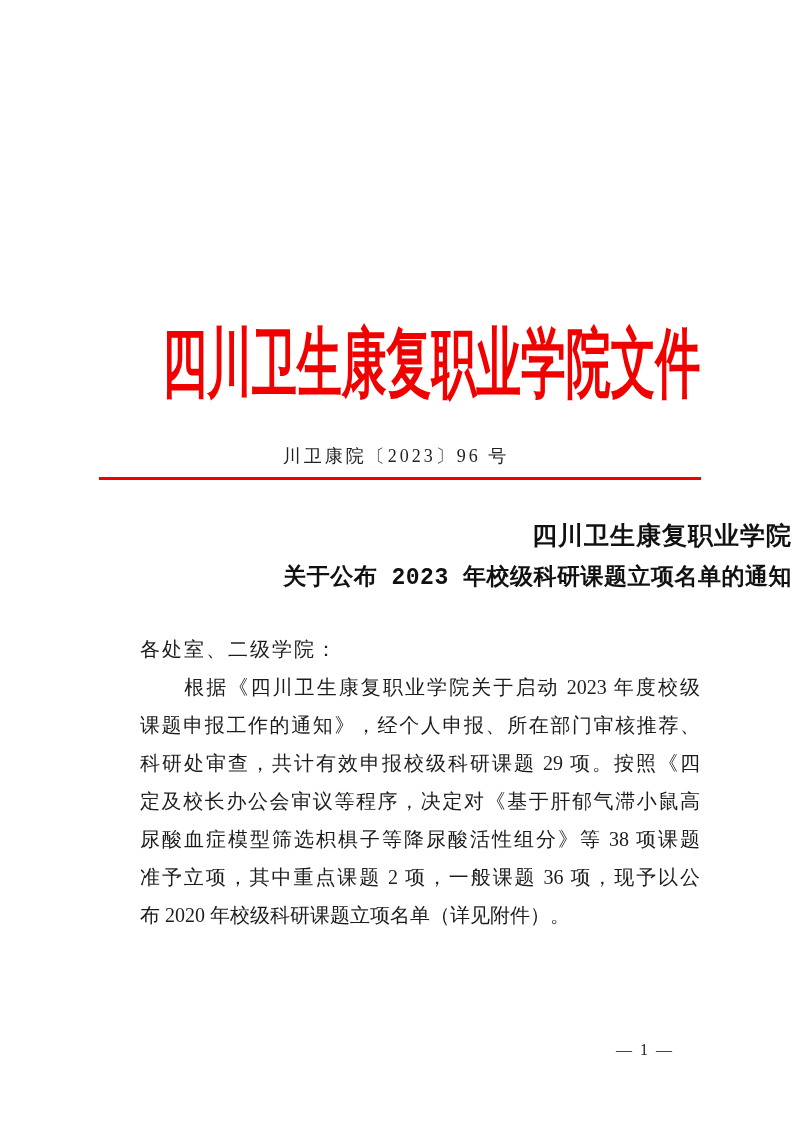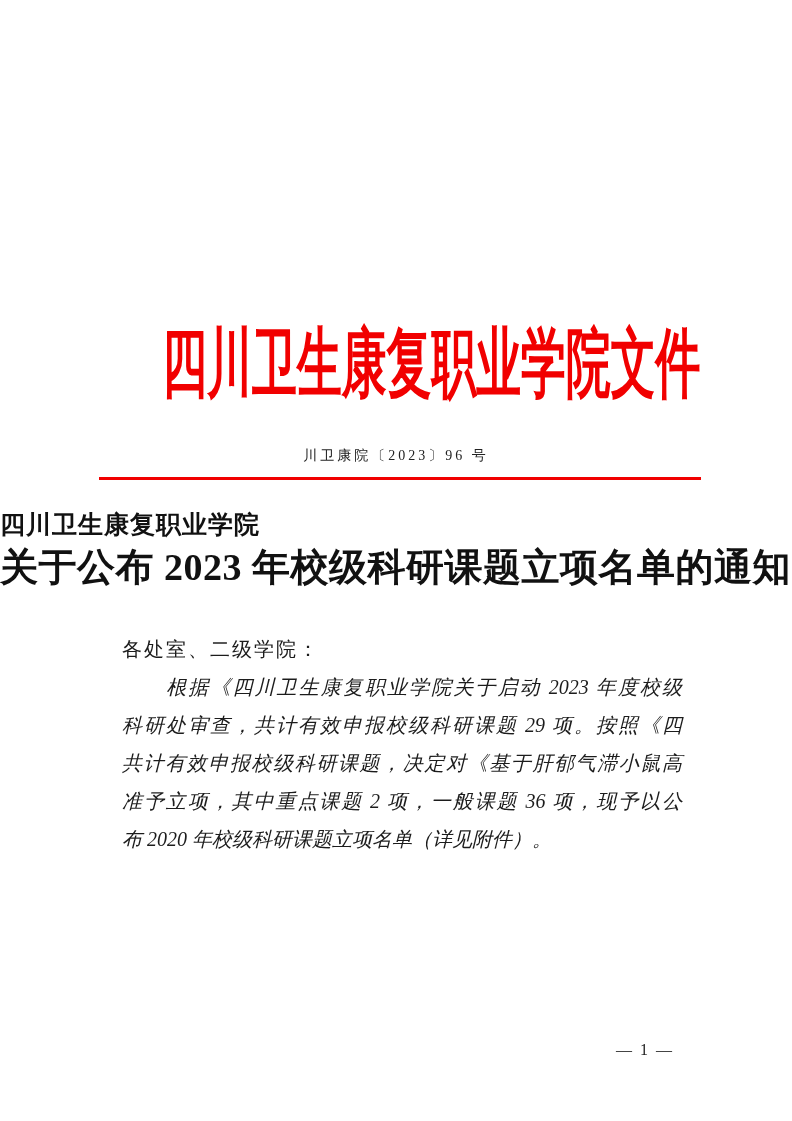--- a/index.html
+++ b/index.html
@@ -35,73 +35,73 @@
     transform-origin: 50% 50%;
     letter-spacing: 0px;
   }
   
   .doc-number {
     position: absolute;
     top: 444px;
     left: 0;
     width: 792px;
     text-align: center;
-    font-size: 14px;
+    font-size: 18px;
     line-height: 24px;
     letter-spacing: 3px;
     color: #222;
   }
   
   .red-divider {
     position: absolute;
     top: 477px;
     left: 99px;
     width: 602px;
     height: 3px;
     background: var(--accent-red);
   }
   
   .doc-title {
     position: absolute;
-    top: 505px;
+    top: 516px;
     left: 0;
     width: 792px;
-    text-align: left;
+    text-align: right;
     font-weight: bold;
     color: #111;
   }
   .doc-title .line1 {
     font-size: 25px;
     line-height: 40px;
     letter-spacing: 1px;
   }
   .doc-title .line2 {
-    font-size: 38px;
+    font-size: 23px;
     line-height: 44px;
     letter-spacing: 0.5px;
+    font-family: Liberation Mono, monospace;
   }
   
   .body-text {
     position: absolute;
     top: 630px;
-    left: 122px;
+    left: 140px;
     width: 560px;
     font-size: 20px;
     line-height: 38px;
     color: #1c1c1c;
   }
   .salutation {
     text-align: left;
     letter-spacing: 2px;
   }
   .para .body-line {
     text-align: justify;
     text-align-last: justify;
     text-justify: inter-character;
-    font-style: italic;
   }
   .para .body-line:last-child {
     text-align-last: left;
   }
   
   .page-number {
     position: absolute;
     top: 1040px;
     right: 118px;
     font-size: 16px;
@@ -123,22 +123,24 @@
 
   <div class="doc-title">
     <div class="line1">四川卫生康复职业学院</div>
     <div class="line2">关于公布 2023 年校级科研课题立项名单的通知</div>
   </div>
 
   <div class="body-text">
     <div class="salutation">各处室、二级学院：</div>
     <div class="para">
         <div class="body-line">　　根据《四川卫生康复职业学院关于启动 2023 年度校级</div>
+        <div class="body-line">课题申报工作的通知》，经个人申报、所在部门审核推荐、</div>
         <div class="body-line">科研处审查，共计有效申报校级科研课题 29 项。按照《四</div>
-        <div class="body-line">共计有效申报校级科研课题，决定对《基于肝郁气滞小鼠高</div>
+        <div class="body-line">定及校长办公会审议等程序，决定对《基于肝郁气滞小鼠高</div>
+        <div class="body-line">尿酸血症模型筛选枳椇子等降尿酸活性组分》等 38 项课题</div>
         <div class="body-line">准予立项，其中重点课题 2 项，一般课题 36 项，现予以公</div>
         <div class="body-line">布 2020 年校级科研课题立项名单（详见附件）。</div>
       </div>
   </div>
 
   <div class="page-number">— 1 —</div>
 
 </div>
 
 </body></html>

